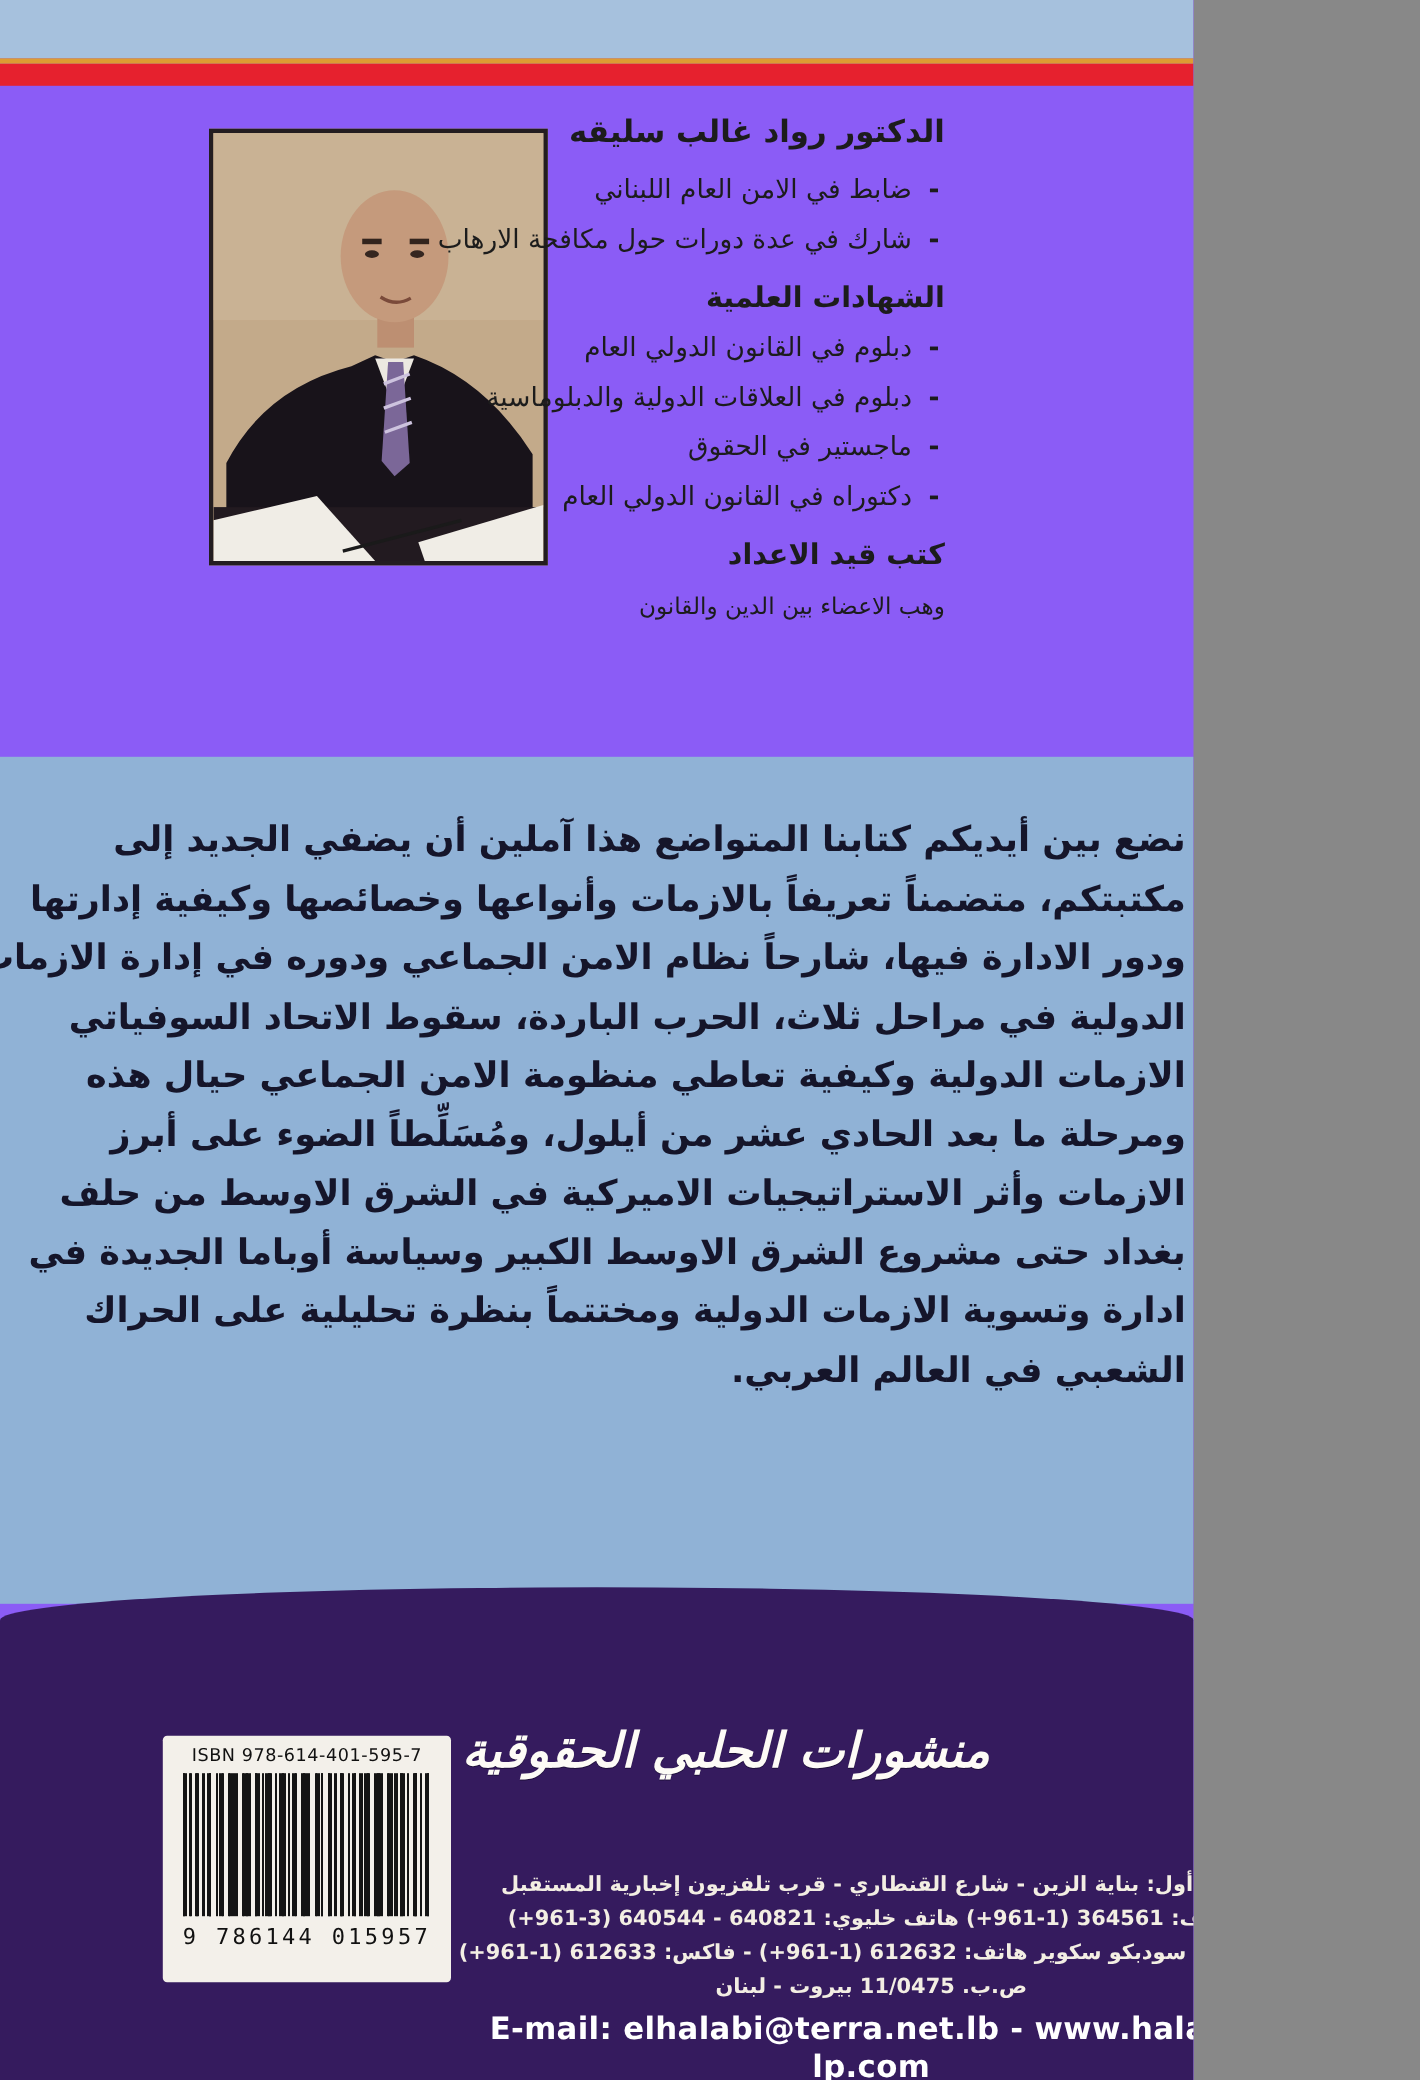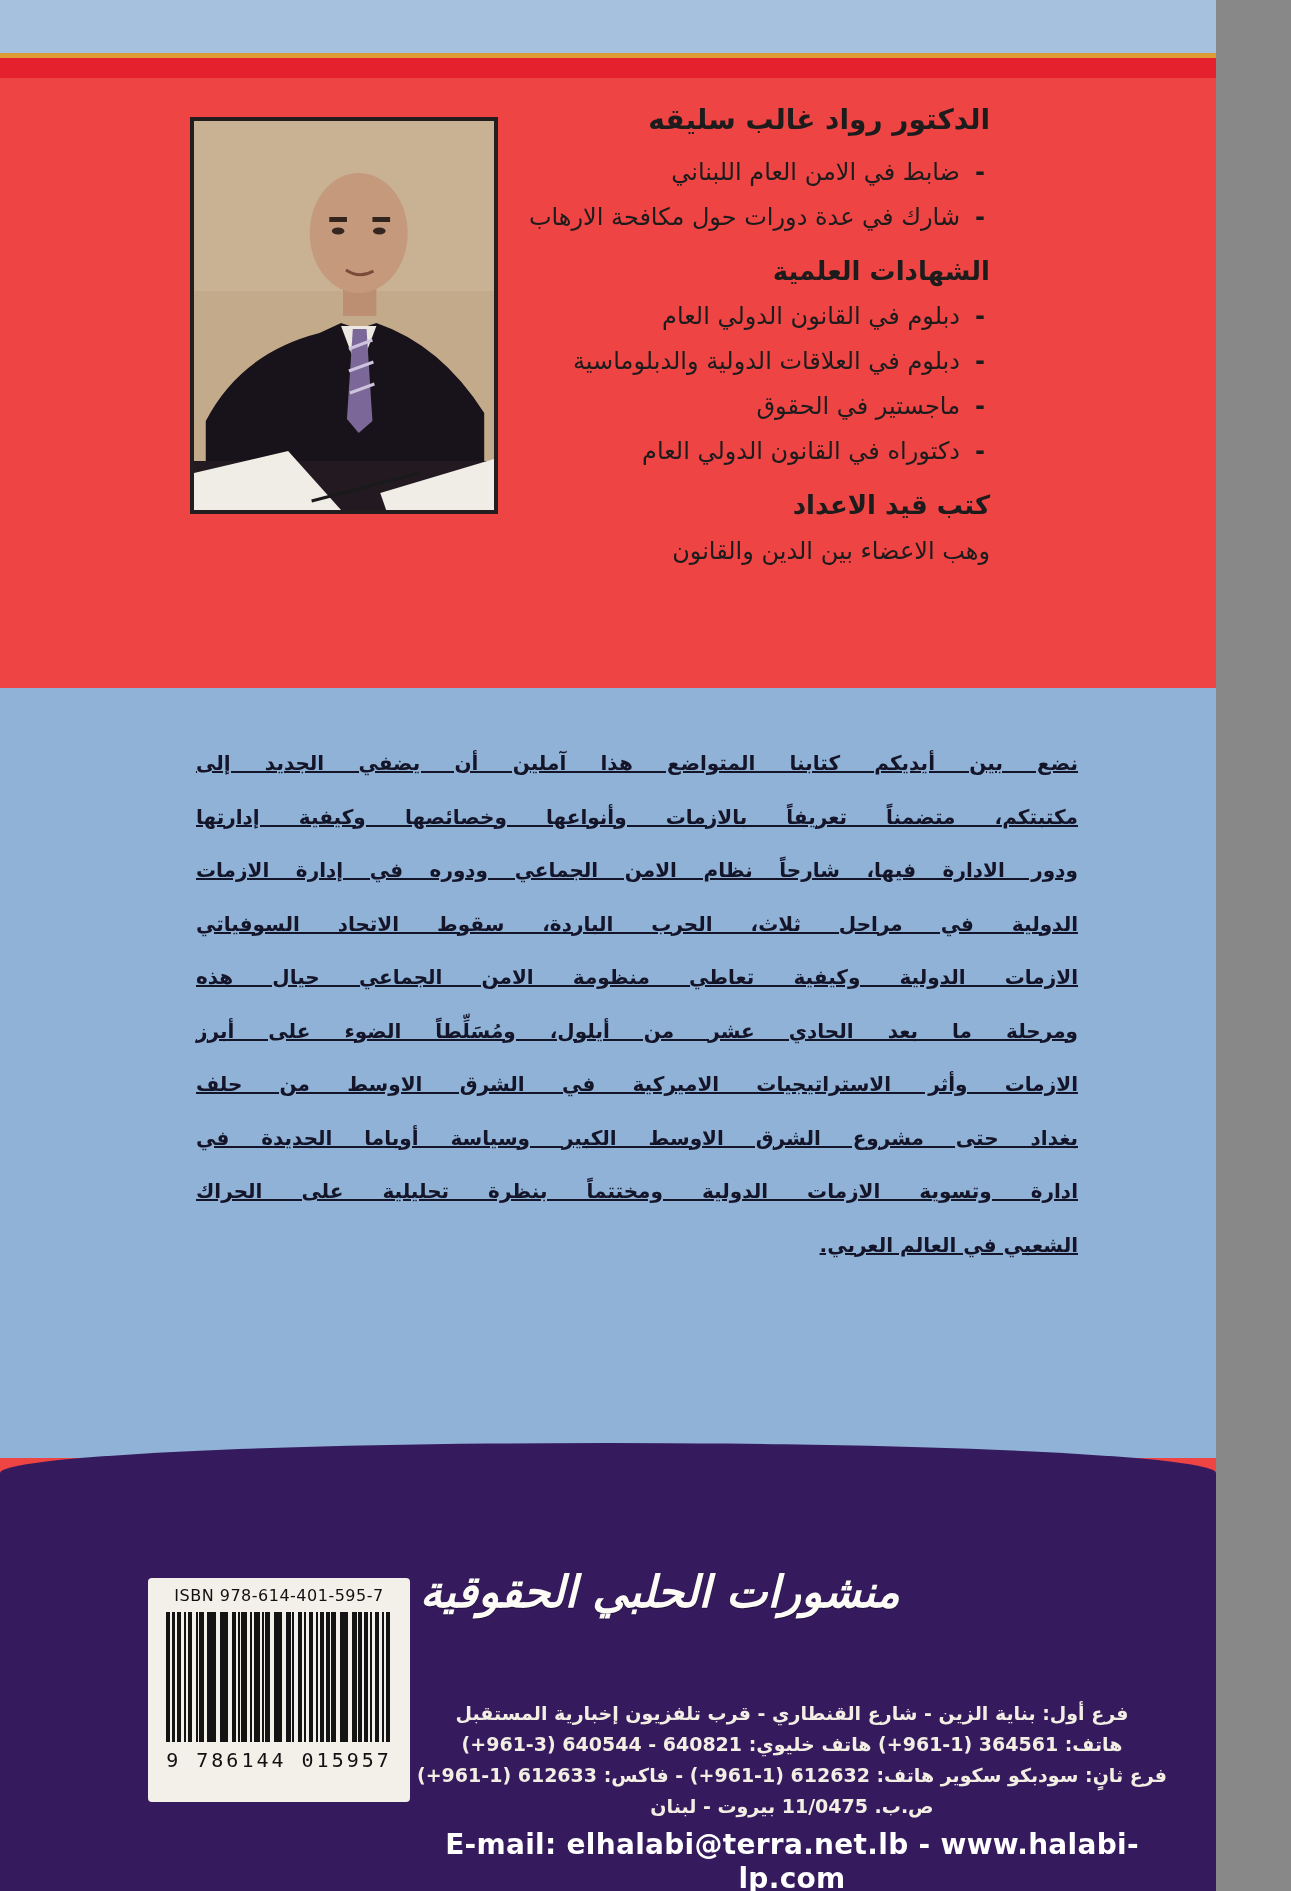--- a/index.html
+++ b/index.html
@@ -1,43 +1,43 @@
 <!DOCTYPE html>
 <html lang="ar"><head>
 <meta charset="utf-8">
 <style>
   html,body{margin:0;padding:0;background:#888;}
   .cover{
-    position:relative;width:1216px;height:1891px;overflow:hidden;
-    background:#ef4444;font-family:"DejaVu Sans",sans-serif;
+    position:relative;width:1085px;height:1891px;overflow:hidden;
+    background:#8b5cf6;font-family:"DejaVu Sans",sans-serif;
   }
   
   .top-band{position:absolute;top:0;left:0;width:100%;height:53px;background:#a6c1dd;}
   .gold-line{position:absolute;top:53px;left:0;width:100%;height:5px;background:#dd9c33;}
   .red-stripe{position:absolute;top:58px;left:0;width:100%;height:20px;background:#e6212e;}
   
   .blue-panel{position:absolute;top:688px;left:0;width:100%;height:770px;background:#90b2d6;}
   .purple-panel{position:absolute;top:1443px;left:0;width:100%;height:448px;background:#351b5e;
     border-top-left-radius:50% 30px;border-top-right-radius:50% 30px;}
   
   .photo-frame{position:absolute;left:190px;top:117px;width:308px;height:397px;
     border:4px solid #231d20;background:#c3aa8a;box-sizing:border-box;}
   .photo-frame svg{display:block;width:100%;height:100%;}
   
   .author-col{position:absolute;right:226px;top:98px;width:500px;direction:rtl;color:#1c1c1c;}
   .author-name{font-size:28px;font-weight:bold;line-height:44px;margin-bottom:8px;}
   .cred-item{display:flex;gap:10px;font-size:24px;line-height:45px;}
   .cred-item .dash{flex:0 0 20px;text-align:center;font-weight:bold;}
   .cred-item .cred-text{flex:1;}
   .cred-heading{font-size:26px;font-weight:bold;line-height:46px;margin-top:8px;}
-  .cred-plain{font-size:24px;line-height:46px;}
+  .cred-plain{font-size:21px;line-height:46px;}
   
   .blurb{position:absolute;left:196px;top:737px;width:882px;direction:rtl;color:#15152a;font-weight:bold;}
-  .blurb-line{font-size:20px;line-height:53.5px;white-space:nowrap;
-    text-align:justify;text-align-last:justify;text-decoration:underline;}
+  .blurb-line{font-size:32px;line-height:53.5px;white-space:nowrap;
+    text-align:justify;text-align-last:justify;}
   .blurb-line.last{text-align-last:right;}
   
   .pub-logo{position:absolute;left:420px;top:1552px;width:760px;text-align:left;
     color:#fdfbf6;font-size:44px;font-style:italic;font-weight:bold;line-height:80px;
     text-shadow:0 1px 0 #1d0f38;}
   .contacts{position:absolute;left:404px;top:1698px;width:776px;text-align:center;
     color:#f3eee3;font-weight:bold;}
   .contact-line{font-size:19px;line-height:31px;direction:rtl;}
   .email-line{font-size:28px;line-height:34px;margin-top:6px;color:#ffffff;direction:ltr;letter-spacing:.3px;}
   

